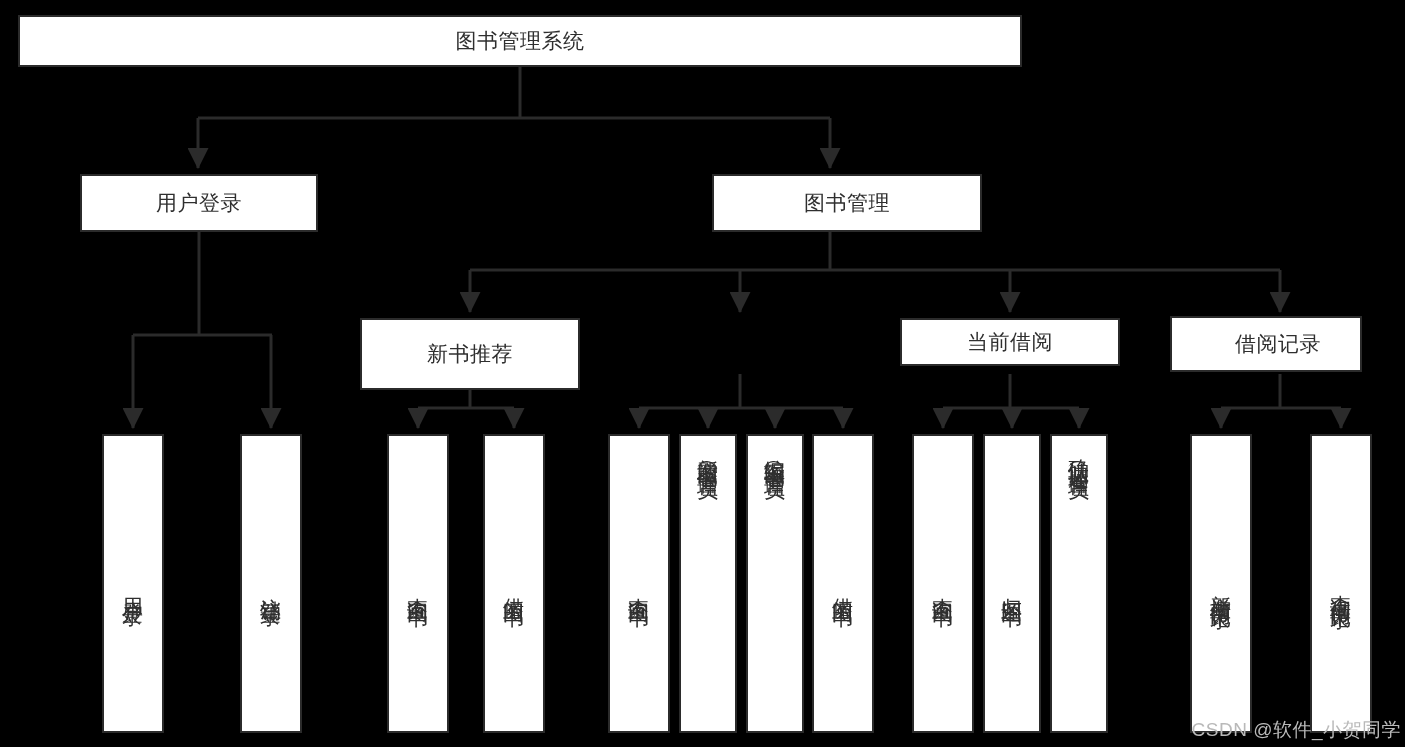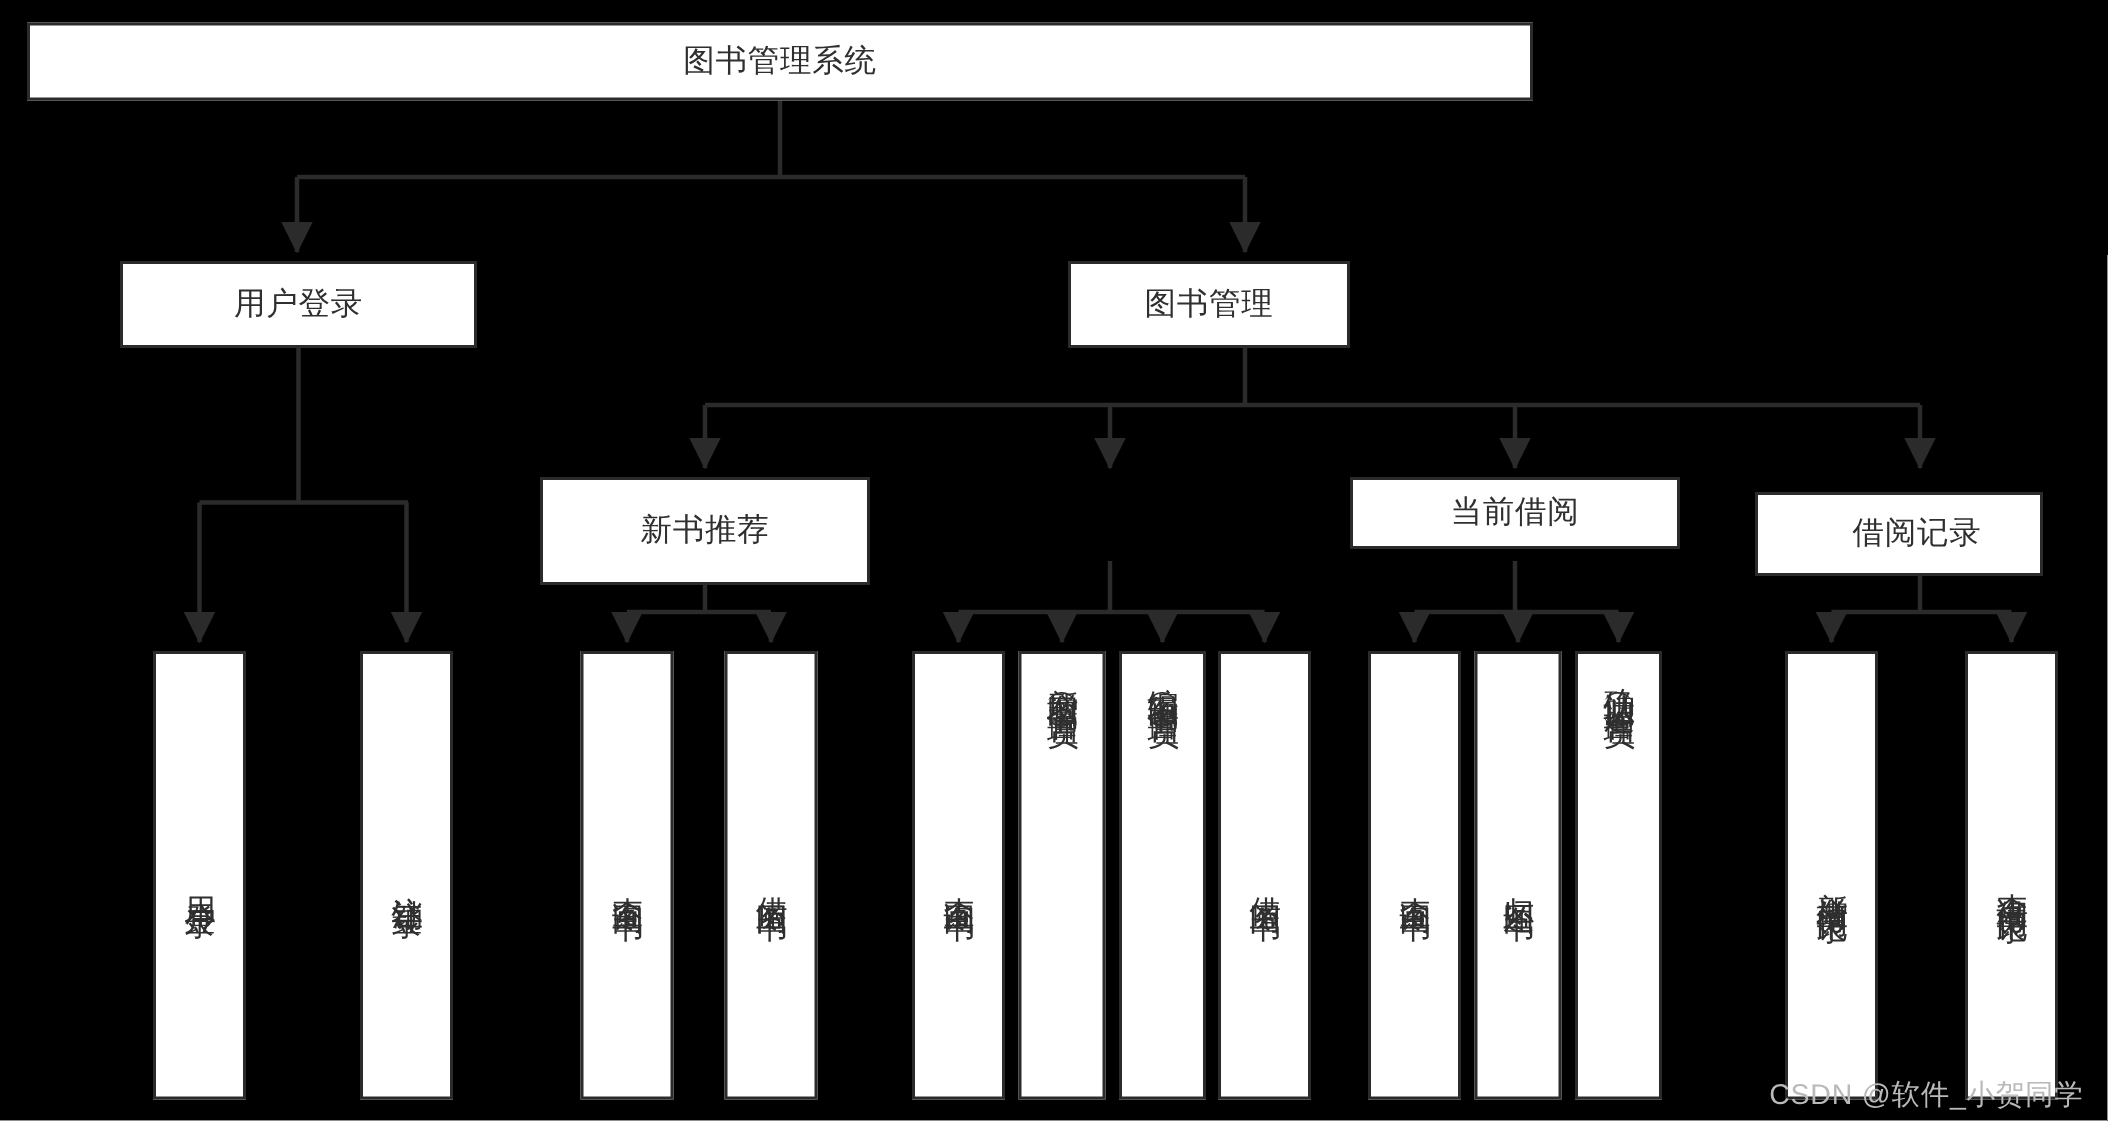--- a/index.html
+++ b/index.html
@@ -52,21 +52,21 @@
     letter-spacing: 3px;
     font-size: 21px;
     line-height: 1;
     max-height: 100%;
   }
   .node-box.vertical.center-v {
     align-items: center;
   }
   #watermark {
     position: absolute;
-    right: 16px;
+    right: 4px;
     bottom: 4px;
     color: #b9b9b9;
     font-size: 19px;
     letter-spacing: 0.5px;
     white-space: nowrap;
     pointer-events: none;
     margin-top: 28px;
   }
 </style>
 </head>
@@ -125,31 +125,31 @@
     </g>
   </svg>
 
   <div class="node-box" style="left:18px; top:15px; width:1004px; height:52px;">
     <span class="node-label">图书管理系统</span>
   </div>
 
   <div class="node-box" style="left:80px; top:174px; width:238px; height:58px;">
     <span class="node-label">用户登录</span>
   </div>
-  <div class="node-box" style="left:712px; top:174px; width:188px; height:58px;">
+  <div class="node-box" style="left:712px; top:174px; width:270px; height:58px;">
     <span class="node-label">图书管理</span>
   </div>
 
   <div class="node-box" style="left:360px; top:318px; width:220px; height:72px;">
     <span class="node-label">新书推荐</span>
   </div>
   <div class="node-box" style="left:900px; top:318px; width:220px; height:48px;">
     <span class="node-label">当前借阅</span>
   </div>
-  <div class="node-box" style="left:1170px; top:328px; width:192px; height:56px;padding-left:24px;">
+  <div class="node-box" style="left:1170px; top:316px; width:192px; height:56px;padding-left:24px;">
     <span class="node-label">借阅记录</span>
   </div>
 
   <div class="node-box vertical center-v" style="left:102px; top:434px; width:62px; height:299px;">
     <span class="node-label">用户登录</span>
   </div>
   <div class="node-box vertical center-v" style="left:240px; top:434px; width:62px; height:299px;">
     <span class="node-label">注销登录</span>
   </div>
 

